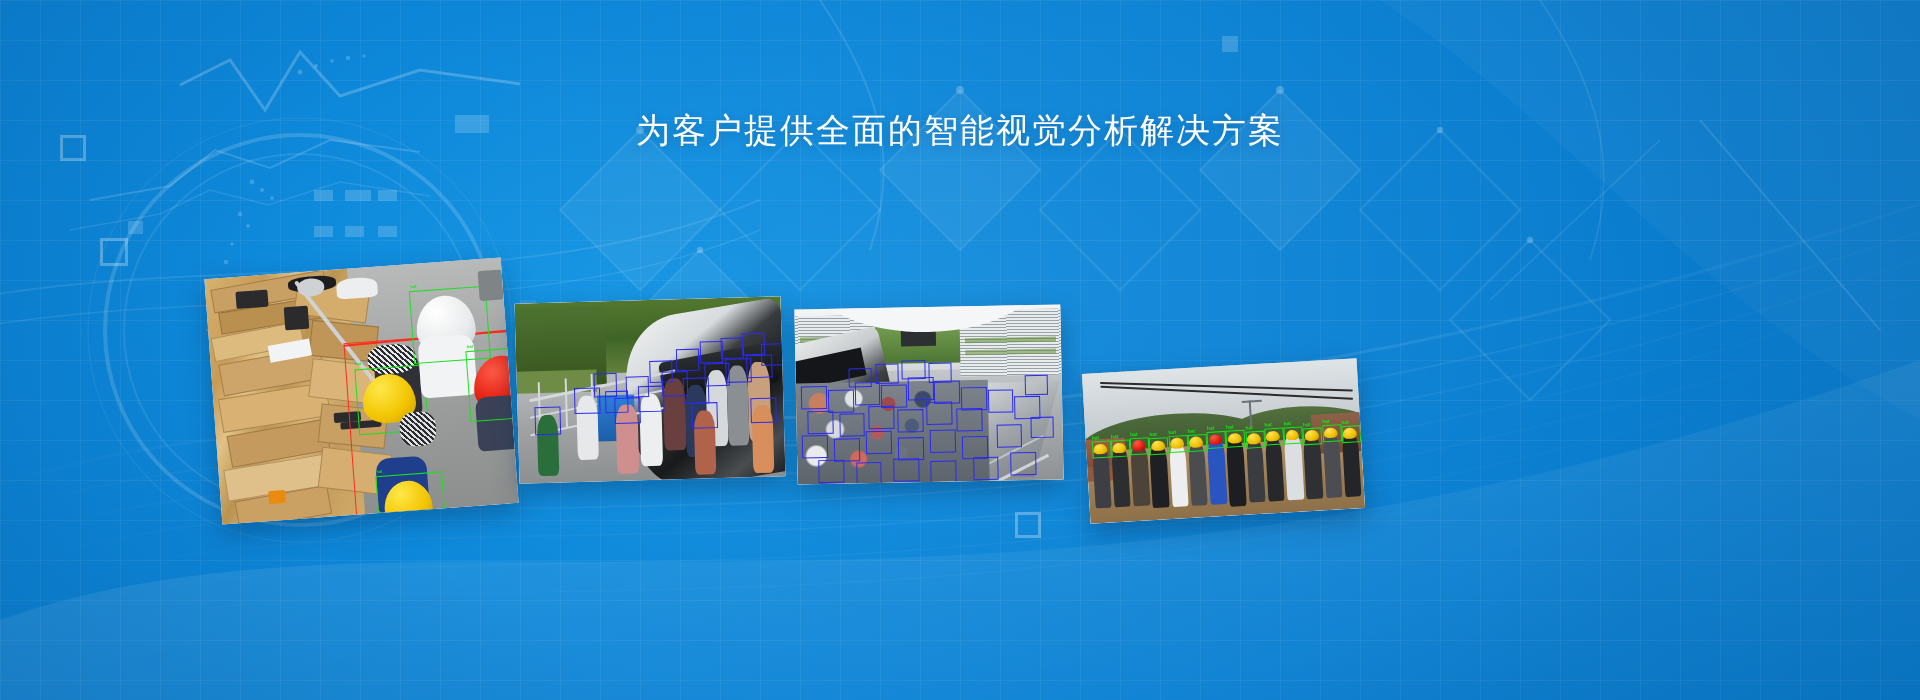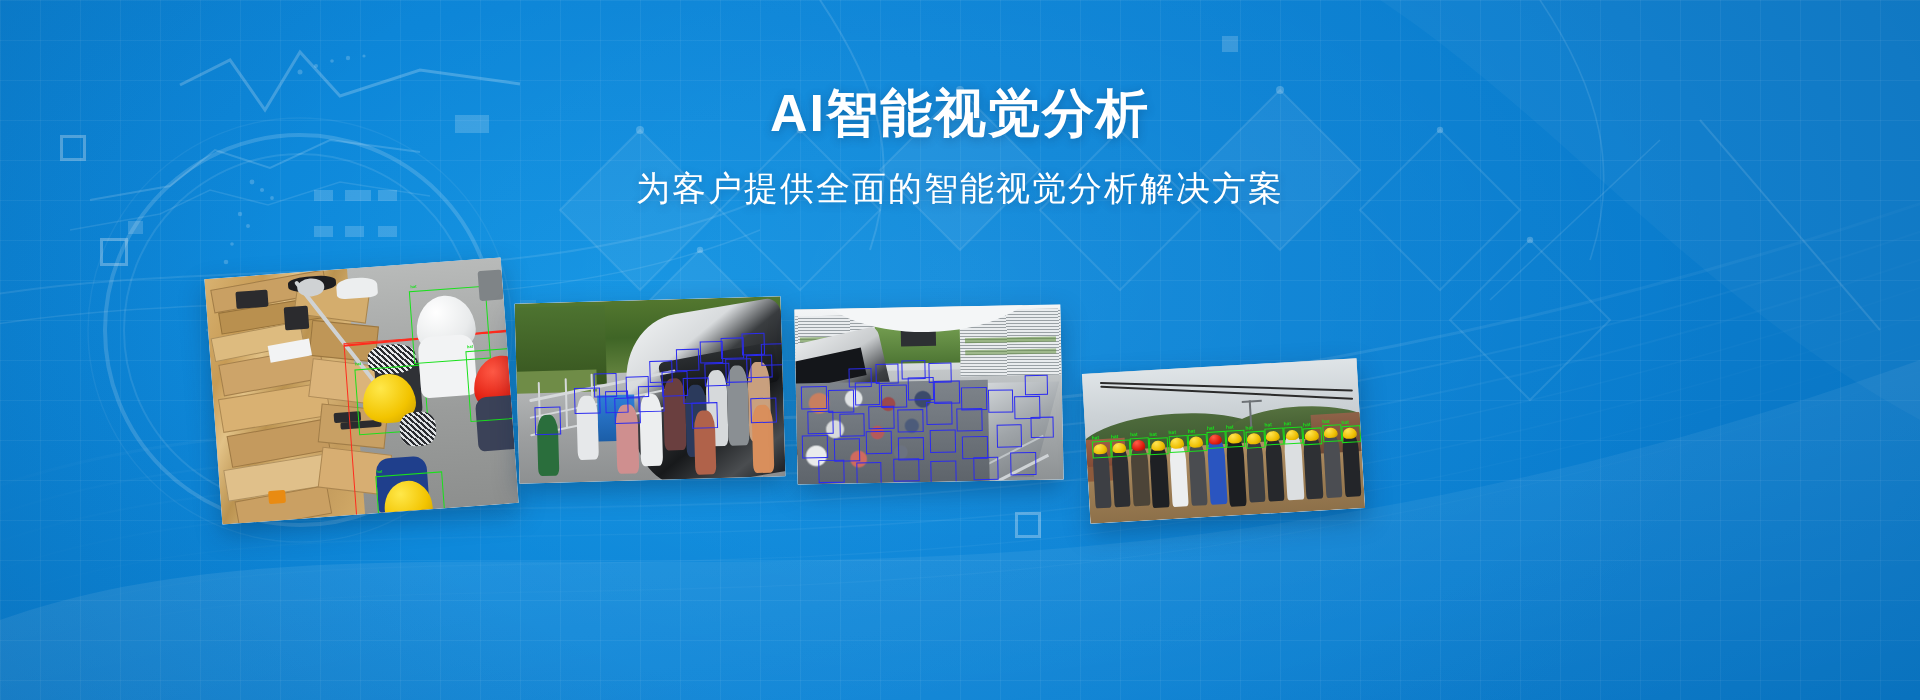--- a/index.html
+++ b/index.html
@@ -238,21 +238,20 @@
   <div class="sq fil" style="left:345px;top:226px;width:19px;height:11px;"></div>
   <div class="sq fil" style="left:378px;top:226px;width:19px;height:11px;"></div>
   <div class="sq fil" style="left:455px;top:115px;width:34px;height:18px;"></div>
   <div class="sq out" style="left:1015px;top:512px;width:20px;height:20px;"></div>
   <div class="sq fil" style="left:1222px;top:36px;width:16px;height:16px;"></div>
   <div class="sq fil" style="left:520px;top:300px;width:16px;height:16px;opacity:.5"></div>
 
   <div class="vignette"></div>
 
   <div class="copy">
-    <h1 class="title">AI智能视觉分析</h1>
     <p class="subtitle">为客户提供全面的智能视觉分析解决方案</p>
   </div>
 
   <div class="strip">
 
     <div class="card" id="card1">
       <div class="inner">
         <div class="ph wh">
           <div class="floor"></div>
           <div class="rack"></div>

